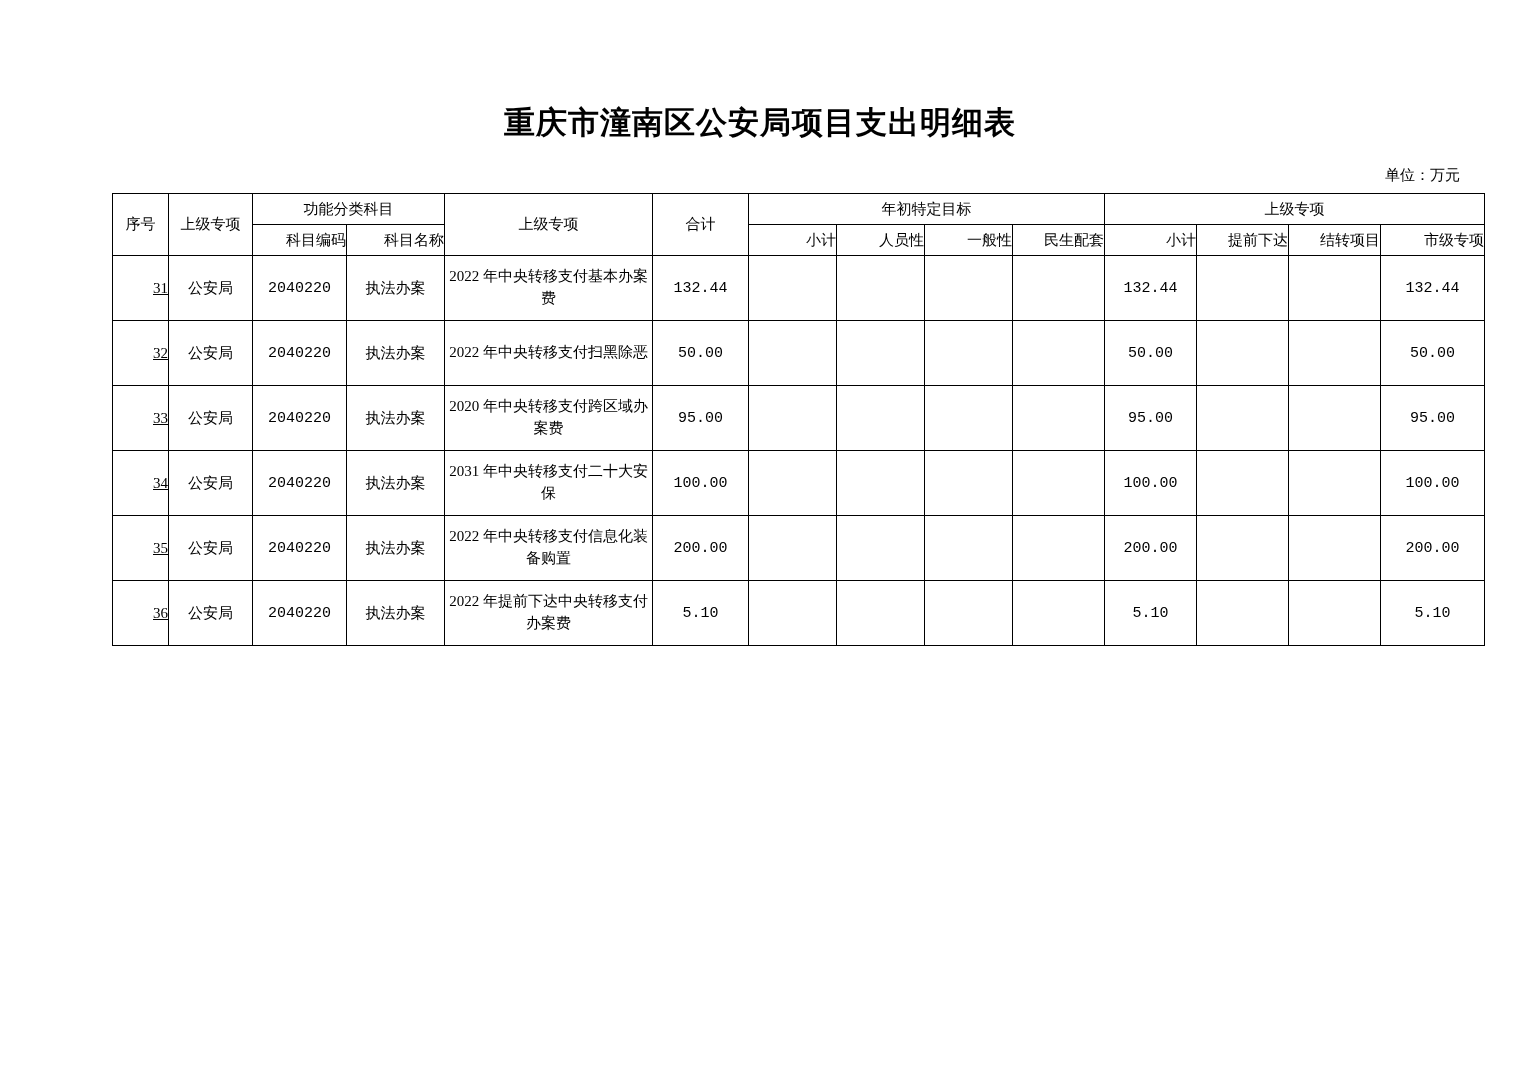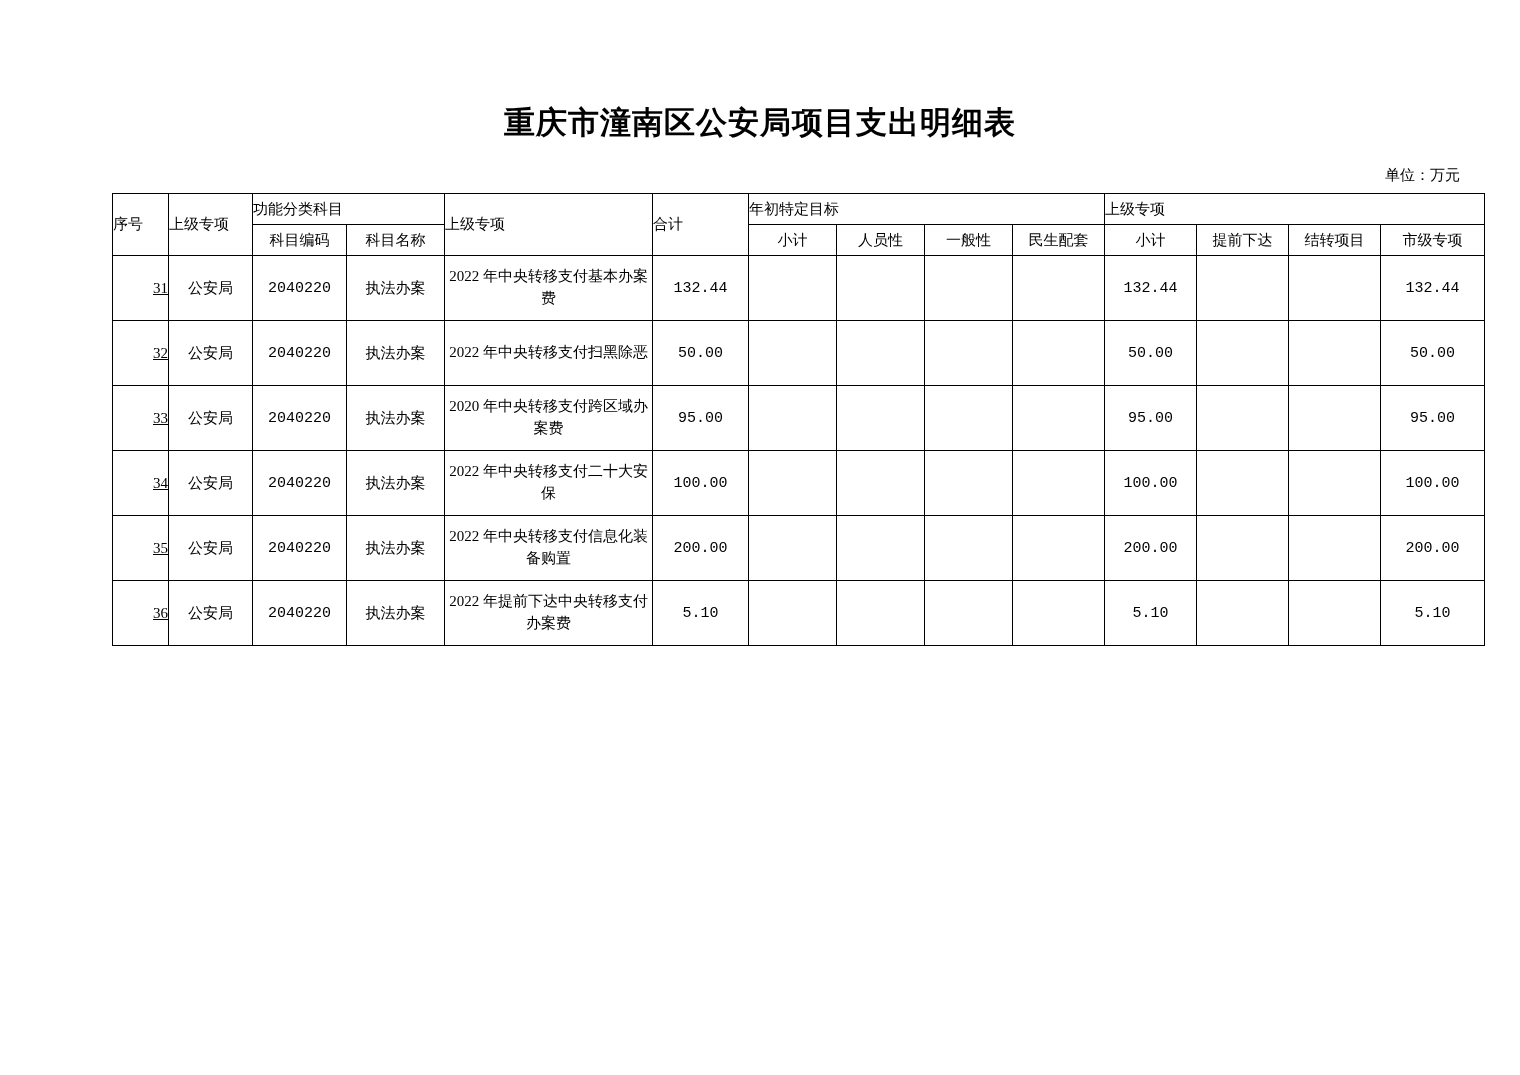--- a/index.html
+++ b/index.html
@@ -45,25 +45,26 @@
     table-layout: fixed;
     font-size: 15px;
   }
   table.budget td, table.budget th {
     border: 1px solid #000000;
     padding: 0;
     font-weight: normal;
     vertical-align: middle;
   }
   .hdr {
+    text-align: center;
     height: 30px;
     font-size: 15px;
   }
   .hdr-tall {
-    text-align: center;
+    text-align: right;
     height: 30px;
   }
   td.num {
     text-align: right;
     height: 64px;
     text-decoration: underline;
   }
   td.ctr {
     text-align: center;
     font-family: Liberation Mono, monospace;
@@ -189,21 +190,21 @@
           <td class="ctr">95.00</td>
           <td class="blank"></td>
           <td class="blank"></td>
           <td class="ctr">95.00</td>
         </tr>
         <tr>
           <td class="num">34</td>
           <td class="ctr">公安局</td>
           <td class="ctr">2040220</td>
           <td class="ctr">执法办案</td>
-          <td class="txt">2022 年中央转移支付二十大安保</td>
+          <td class="txt">2031 年中央转移支付二十大安保</td>
           <td class="ctr">100.00</td>
           <td class="blank"></td>
           <td class="blank"></td>
           <td class="blank"></td>
           <td class="blank"></td>
           <td class="ctr">100.00</td>
           <td class="blank"></td>
           <td class="blank"></td>
           <td class="ctr">100.00</td>
         </tr>

